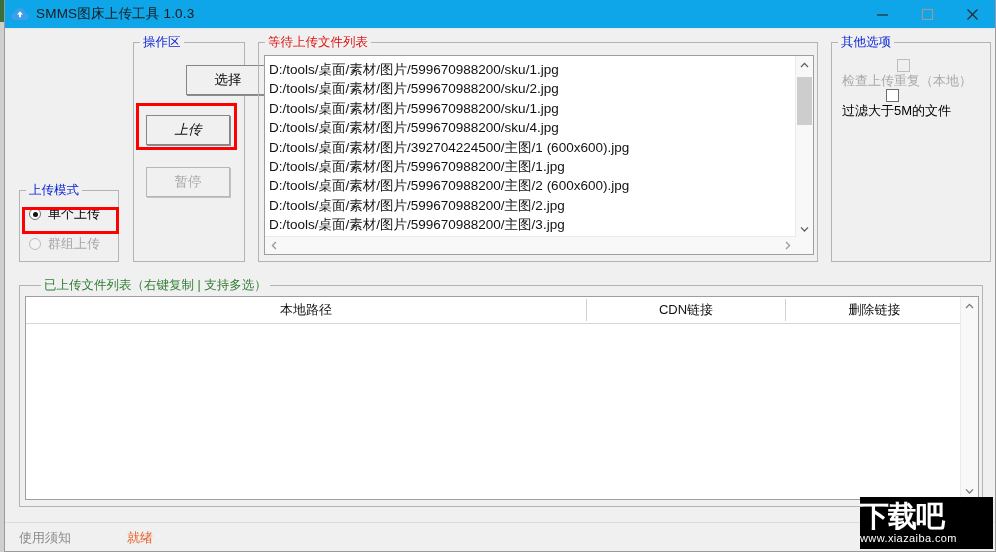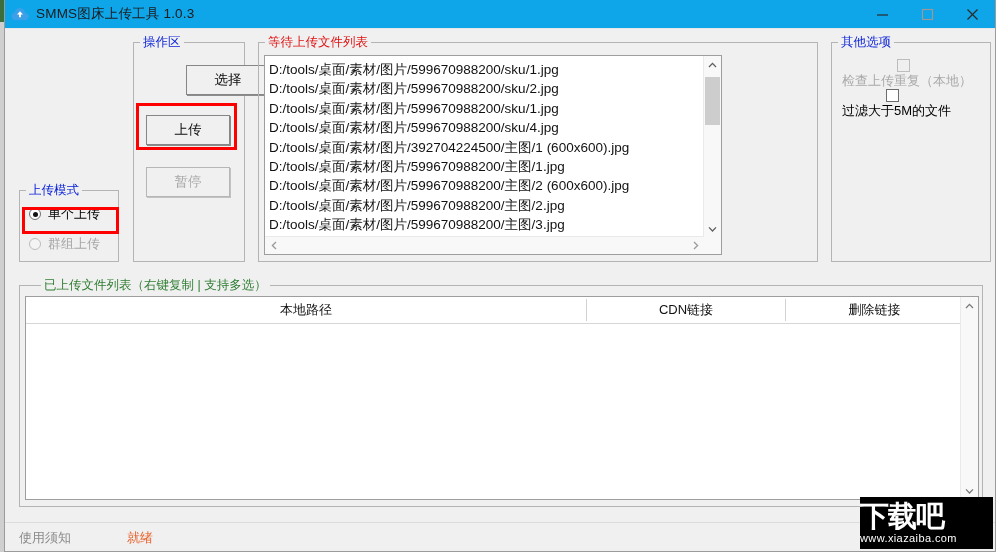--- a/index.html
+++ b/index.html
@@ -355,34 +355,34 @@
   </div>
   <div class="redbox" style="left:17px; top:207px; width:97px; height:27px;"></div>
 
   <div class="group" style="left:128px; top:42px; width:112px; height:220px;">
     <span class="glabel blue">操作区</span>
 
     <div class="btn" style="left:12px; top:22px; width:84px; height:30px;margin-left:40px;">
       <span>选择</span>
     </div>
 
-    <div class="btn" style="left:12px; top:72px; width:84px; height:30px;">
+    <div class="btn" style="left:12px; top:72px; width:84px; height:30px;font-style:italic;">
       <span>上传</span>
     </div>
 
     <div class="btn disabled" style="left:12px; top:124px; width:84px; height:30px;">
       <span>暂停</span>
     </div>
   </div>
   <div class="redbox" style="left:131px; top:103px; width:101px; height:47px;"></div>
 
   <div class="group" style="left:253px; top:42px; width:560px; height:220px;">
     <span class="glabel red">等待上传文件列表</span>
 
-    <div class="listbox" style="left:5px; top:12px; width:458px; height:200px;">
+    <div class="listbox" style="left:5px; top:12px; width:550px; height:200px;">
       <div class="list-rows">
         <div class="list-row">D:/tools/桌面/素材/图片/599670988200/sku/1.jpg</div>
         <div class="list-row">D:/tools/桌面/素材/图片/599670988200/sku/2.jpg</div>
         <div class="list-row">D:/tools/桌面/素材/图片/599670988200/sku/1.jpg</div>
         <div class="list-row">D:/tools/桌面/素材/图片/599670988200/sku/4.jpg</div>
         <div class="list-row">D:/tools/桌面/素材/图片/392704224500/主图/1 (600x600).jpg</div>
         <div class="list-row">D:/tools/桌面/素材/图片/599670988200/主图/1.jpg</div>
         <div class="list-row">D:/tools/桌面/素材/图片/599670988200/主图/2 (600x600).jpg</div>
         <div class="list-row">D:/tools/桌面/素材/图片/599670988200/主图/2.jpg</div>
         <div class="list-row">D:/tools/桌面/素材/图片/599670988200/主图/3.jpg</div>

